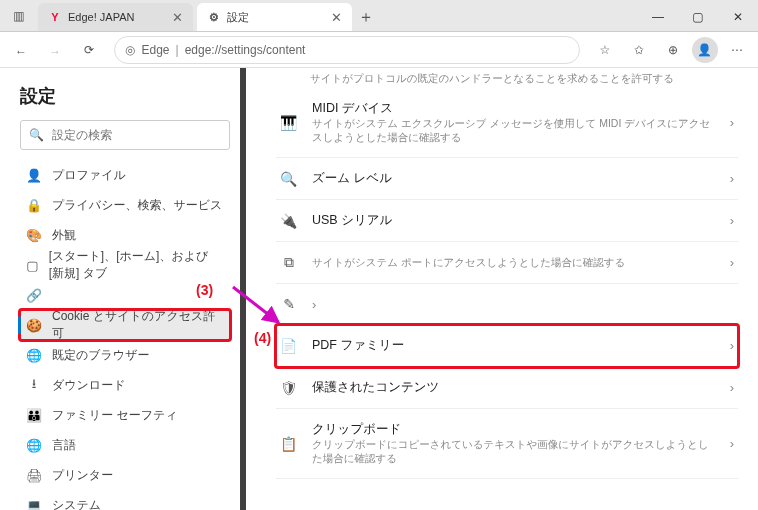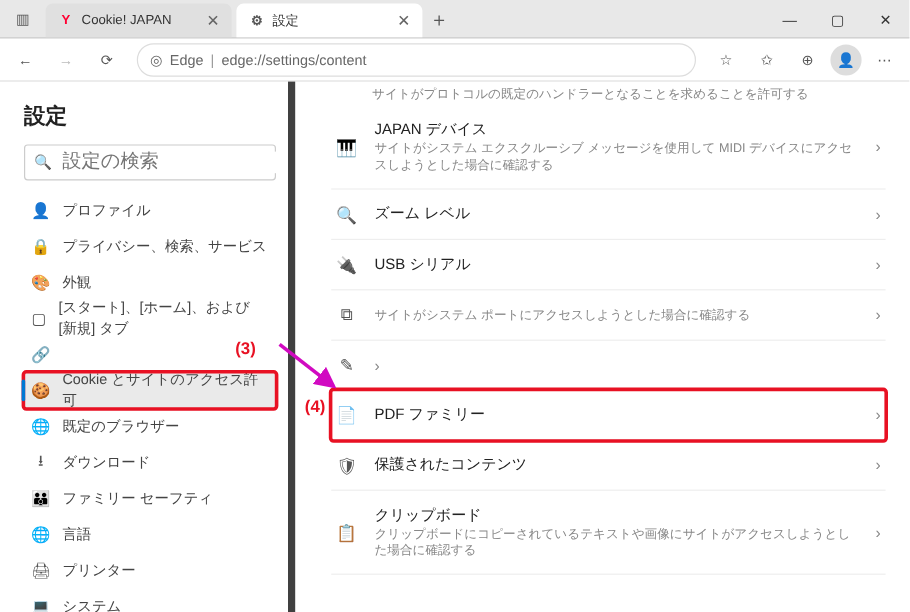--- a/index.html
+++ b/index.html
@@ -13,21 +13,21 @@
 .win-controls{margin-left:auto;display:flex}
 .win-btn{width:40px;height:28px;display:flex;align-items:center;justify-content:center;color:#333}
 .toolbar{height:36px;display:flex;align-items:center;padding:0 6px;gap:4px;border-bottom:1px solid #e0e0e0}
 .tbtn{width:30px;height:30px;display:flex;align-items:center;justify-content:center;color:#555;border-radius:4px}
 .addr{flex:1;height:28px;border:1px solid #ddd;border-radius:14px;display:flex;align-items:center;padding:0 10px;gap:6px;font-size:12px;color:#666;margin:0 6px}
 .addr .proto{color:#999}
 .main{display:flex;height:calc(510px - 32px - 36px);}
 .sidebar{width:240px;padding:16px 10px 10px 20px;overflow:auto}
 .sidebar h1{font-size:18px;font-weight:600;margin-bottom:12px;color:#222}
 .search{height:30px;border:1px solid #ccc;border-radius:3px;display:flex;align-items:center;padding:0 8px;gap:8px;color:#888;margin-bottom:10px}
-.search input{border:none;outline:none;flex:1;font-size:16px}
+.search input{border:none;outline:none;flex:1;font-size:12px}
 .navlist{list-style:none}
 .navitem{height:30px;display:flex;align-items:center;gap:10px;padding:0 6px;color:#444;font-size:12px;border-radius:3px;cursor:pointer}
 .navitem.selected{background:#eaeaea;position:relative}
 .navitem.selected::before{content:"";position:absolute;left:-2px;top:6px;bottom:6px;width:3px;background:#0078d4;border-radius:2px}
 .navicon{width:16px;text-align:center;color:#555;font-size:13px}
 .content{flex:1;border-left:6px solid #404040;overflow:auto;padding:0 20px 20px 30px}
 .row{border-bottom:1px solid #eee;padding:12px 4px;display:flex;align-items:center;gap:14px;cursor:pointer}
 .row:first-child{padding-top:6px}
 .rowicon{width:18px;color:#555;font-size:14px;text-align:center}
 .rowtext{flex:1}
@@ -40,21 +40,21 @@
 svg.arrow{position:absolute;pointer-events:none}
 </style>
 </head>
 <body>
 
 <div class="titlebar">
   <div class="tbtn" style="align-self:center;margin-left:4px">▥</div>
   <div id="tabstrip" style="display:flex;align-items:flex-end">
       <div class="tab">
         <span class="tab-favicon" style="color:#ff0033;font-weight:bold">Y</span>
-        <span>Cookie! JAPAN</span>
+        <span>Edge! JAPAN</span>
         <span class="tab-close">✕</span>
       </div>
       <div class="tab active">
         <span class="tab-favicon" style="color:#555;font-weight:bold">⚙</span>
         <span>設定</span>
         <span class="tab-close">✕</span>
       </div>
     </div>
   <div class="newtab">＋</div>
   <div class="win-controls">
@@ -137,21 +137,21 @@
           <span>システム</span>
         </li>
       </ul>
   </div>
   <div class="content">
     <div class="truncated">サイトがプロトコルの既定のハンドラーとなることを求めることを許可する</div>
     <div id="rows">
         <div class="row">
           <span class="rowicon">🎹</span>
           <div class="rowtext">
-            <div class="rowtitle">JAPAN デバイス</div>
+            <div class="rowtitle">MIDI デバイス</div>
             <div class="rowsub">サイトがシステム エクスクルーシブ メッセージを使用して MIDI デバイスにアクセスしようとした場合に確認する</div>
           </div>
           <span class="chev">›</span>
         </div>
         <div class="row">
           <span class="rowicon">🔍</span>
           <div class="rowtext">
             <div class="rowtitle">ズーム レベル</div>
           </div>
           <span class="chev">›</span>

